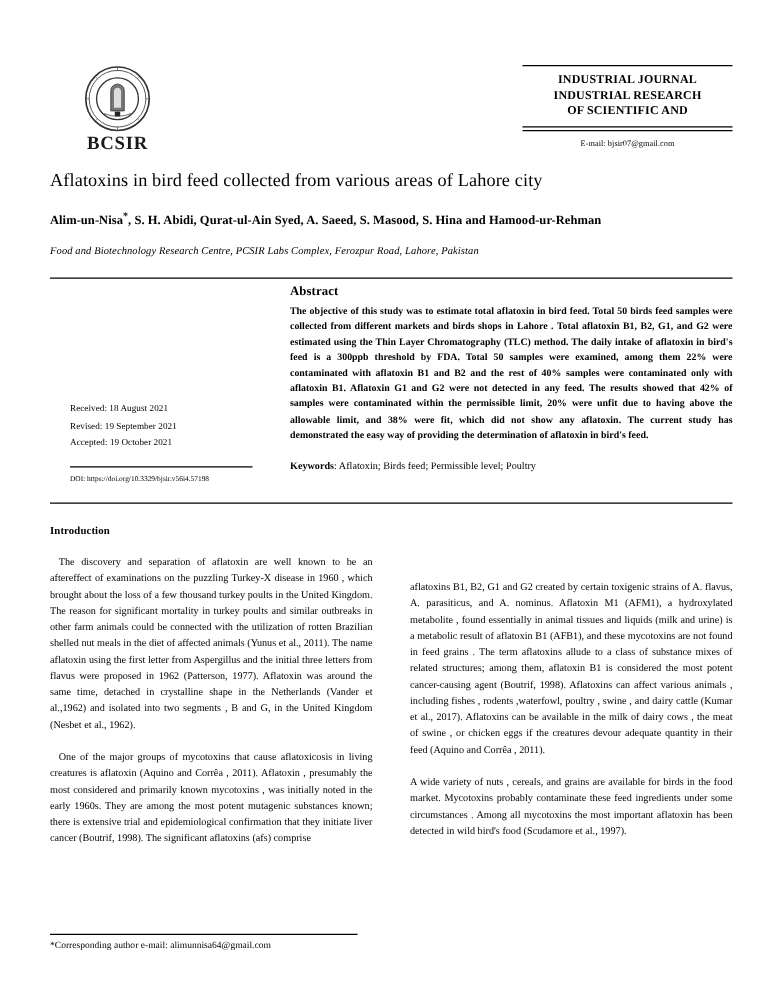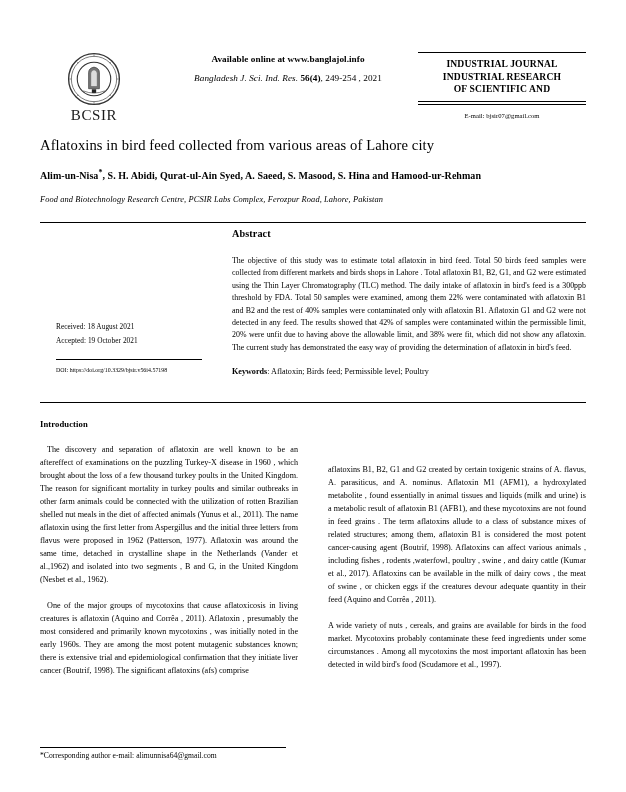--- a/index.html
+++ b/index.html
@@ -41,21 +41,21 @@
   }
   .logo-seal {
     width: 54px;
     height: 54px;
     margin: 0 auto;
     display: block;
   }
   .logo-word {
     font-family: "Liberation Serif", serif;
     font-size: 15px;
-    font-weight: normal;
+    font-weight: bold;
     letter-spacing: 0.6px;
     margin-top: 1px;
     color: #1a1a1a;
   }
   .center-block {
     position: absolute;
     left: 128px;
     top: 2px;
     width: 240px;
     text-align: center;
@@ -185,22 +185,23 @@
   }
   .abs-head {
     font-size: 10.2px;
     font-weight: bold;
     letter-spacing: 0.1px;
   }
   .abs-body {
     font-size: 7.9px;
     line-height: 12.4px;
     text-align: justify;
-    margin-top: 16px;
+    margin-top: 4px;
     letter-spacing: 0.02px;
+    font-weight: bold;
   }
   .kw-line {
     font-size: 8.1px;
     margin-top: 13px;
     letter-spacing: 0.02px;
   }
   .kw-line b { font-weight: bold; text-align: center; }
 
   
   .intro-head {
@@ -273,24 +274,20 @@
           <line x1="21" y1="79" x2="17" y2="83"></line>
         </g>
         <path d="M40 68 L40 38 Q40 30 50 28 Q60 30 60 38 L60 68 Z" fill="#777" stroke="#333" stroke-width="1.2"></path>
         <path d="M44 64 L44 40 Q44 34 50 33 Q56 34 56 40 L56 64 Z" fill="#ddd" stroke="#444" stroke-width="0.8"></path>
         <rect x="46" y="69" width="8" height="7" fill="#222"></rect>
         <path d="M30 72 Q50 80 70 72" fill="none" stroke="#444" stroke-width="1.2"></path>
       </svg>
       <div class="logo-word">BCSIR</div>
     </div>
 
-    <div class="center-block">
-      <div class="avail-line">Available online at www.banglajol.info</div>
-      <div class="cite-line"><span>Bangladesh J. Sci. Ind. Res.</span> <span class="vol">56(4)</span><span class="plain">, 249-254 , 2021</span></div>
-    </div>
 
     <div class="journal-block">
       <div class="rule-top"></div>
       <div class="journal-name">
         <div>INDUSTRIAL JOURNAL</div>
         <div>INDUSTRIAL RESEARCH</div>
         <div>OF SCIENTIFIC AND</div>
       </div>
       <div class="rule-double"></div>
       <div class="journal-email">E-mail: bjsir07@gmail.com</div>
@@ -301,20 +298,21 @@
     <div class="paper-title">Aflatoxins in bird feed collected from various areas of Lahore city</div>
     <div class="authors"><span>Alim-un-Nisa</span><sup>*</sup><span>, S. H. Abidi, Qurat-ul-Ain Syed, A. Saeed,  S. Masood, S. Hina and Hamood-ur-Rehman</span></div>
     <div class="affiliation">Food and Biotechnology Research Centre, PCSIR Labs Complex, Ferozpur Road, Lahore, Pakistan</div>
   </div>
 
   <div class="hr-abs-top"></div>
 
   <div class="abstract-wrap">
     <div class="meta-col">
       <div class="meta-line">Received: 18 August 2021</div>
+      <div class="meta-line">Revised: 19 September 2021</div>
       <div class="meta-line">Accepted: 19 October 2021</div>
       <div class="meta-rule"></div>
       <div class="doi-line">DOI: https://doi.org/10.3329/bjsir.v56i4.57198</div>
     </div>
 
     <div class="abs-col">
       <div class="abs-head">Abstract</div>
       <div class="abs-body">The objective of this study was to estimate total aflatoxin in bird feed. Total 50 birds feed samples were collected from different markets and birds shops in Lahore . Total aflatoxin B1, B2, G1, and G2 were estimated using the Thin Layer Chromatography (TLC) method. The daily intake of aflatoxin in bird's feed is a 300ppb threshold by FDA. Total 50 samples were examined, among them 22% were contaminated with aflatoxin B1 and B2 and the rest of 40% samples were contaminated only with aflatoxin B1. Aflatoxin G1 and G2 were not detected in any feed. The results showed that 42% of samples were contaminated within the permissible limit, 20% were unfit due to having above the allowable limit, and 38% were fit, which did not show any aflatoxin. The current study has demonstrated the easy way of providing the determination of aflatoxin in bird's feed.</div>
       <div class="kw-line"><b>Keywords</b><span>: Aflatoxin; Birds feed; Permissible level; Poultry</span></div>
     </div>

